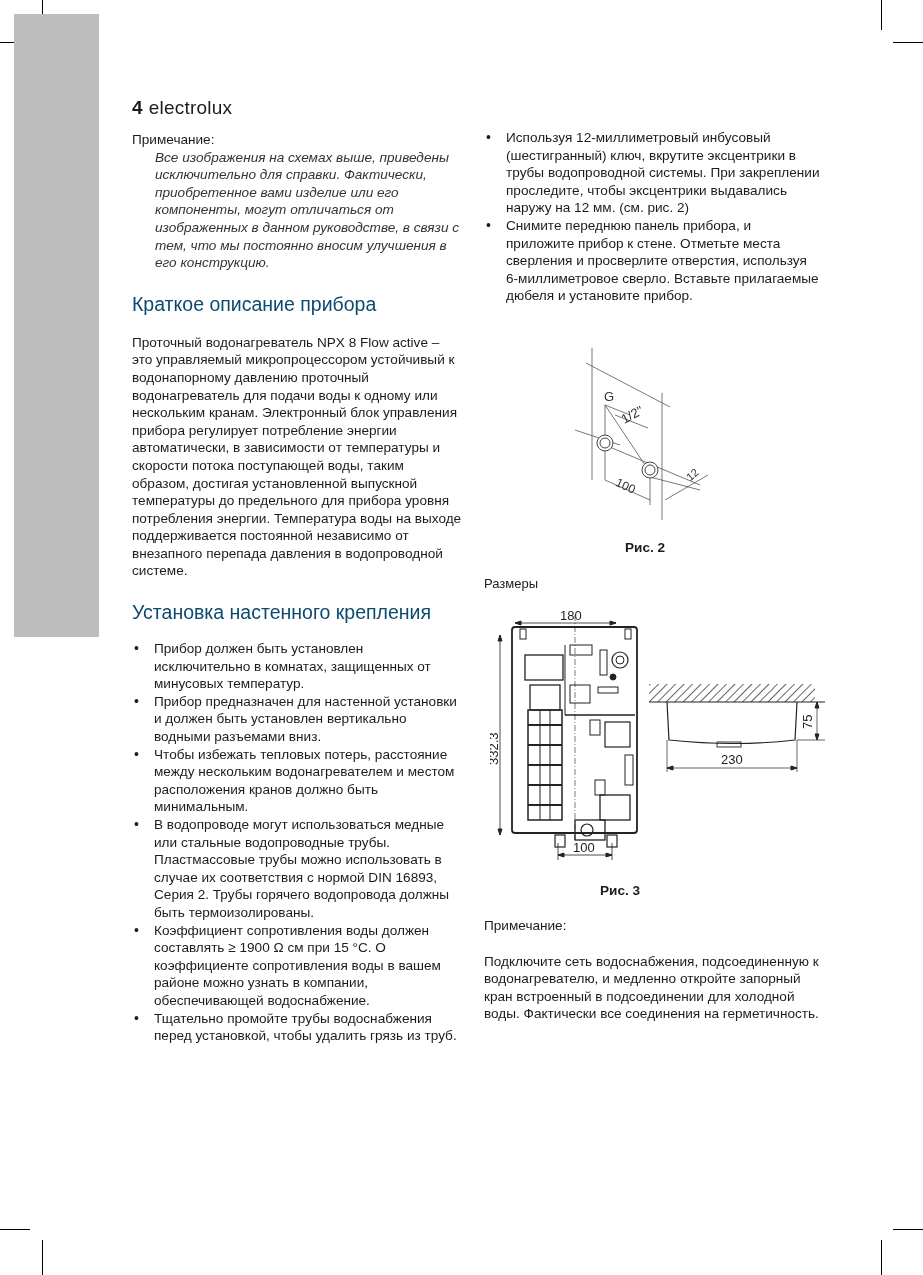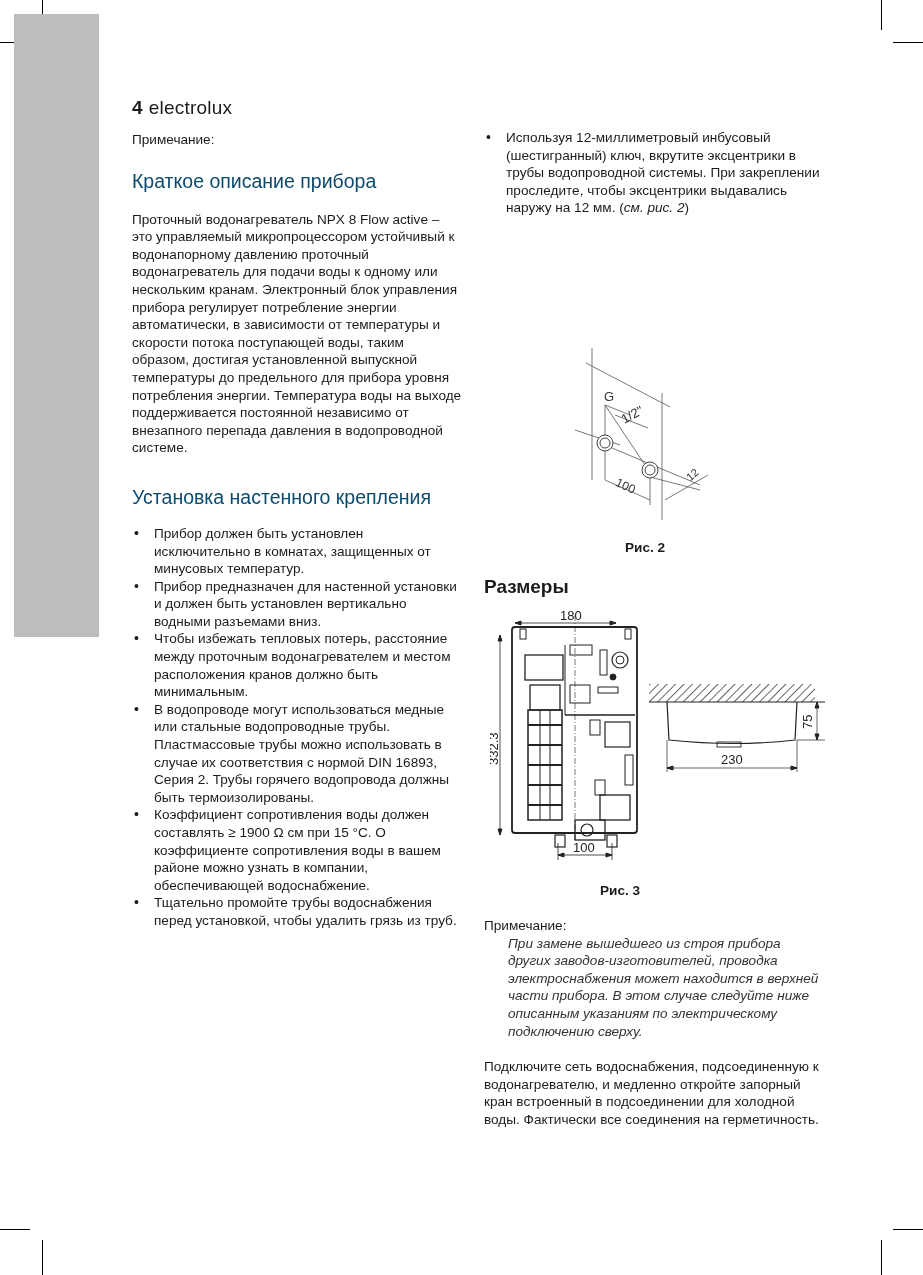--- a/index.html
+++ b/index.html
@@ -13,23 +13,23 @@
     .col-left { left:132px; top:131px; width:330px; }
     .col-right { left:484px; top:129px; width:338px; }
     .note-title { font-weight:normal; margin:0; }
     .note-body { font-style:italic; margin:0 0 0 23px; color:#333; }
     h2 { font-weight:normal; font-size:19.5px; margin:0; line-height:24px; color:#0c4a6e; }
     p { margin:0; }
     ul.bullets { list-style:none; margin:0; padding:0; }
     ul.bullets li { position:relative; padding-left:22px; }
     ul.bullets li::before { content:"•"; position:absolute; left:2px; top:0; font-size:14px; }
     .fig-caption { position:absolute; font-weight:bold; font-size:13.6px; }
-    .sub-title { font-weight:bold; font-size:19px; position:absolute; }
+    .sub-title { font-weight:normal; font-size:13px; position:absolute; }
     svg text { font-family:"Liberation Sans", sans-serif; }
-    .italic-ref { font-style:italic; }
+    .italic-ref { }
   </style>
 </head>
 <body>
 
 <div class="crop" style="left:42px;top:0;width:1px;height:30px;"></div>
 <div class="crop" style="left:0;top:42px;width:30px;height:1px;"></div>
 <div class="crop" style="left:881px;top:0;width:1px;height:30px;"></div>
 <div class="crop" style="left:893px;top:42px;width:30px;height:1px;"></div>
 <div class="crop" style="left:0;top:1229px;width:30px;height:1px;"></div>
 <div class="crop" style="left:893px;top:1229px;width:30px;height:1px;"></div>
@@ -37,38 +37,40 @@
 <div class="crop" style="left:881px;top:1240px;width:1px;height:35px;"></div>
 
 <div class="side-tab"></div>
 
 <div class="header">
   <span class="num">4</span><span>electrolux</span>
 </div>
 
 <div class="col col-left">
   <p class="note-title">Примечание:</p>
+  <p class="note-body" style="margin-right:-4px;">Все изображения на схемах выше, приведены исключительно для справки. Фактически, приобретенное вами изделие или его компоненты, могут отличаться от изображенных в данном руководстве, в связи с тем, что мы постоянно вносим улучшения в его конструкцию.</p>
 
   <h2 style="margin-top:20px;">Краткое описание прибора</h2>
   <p style="margin-top:18px;">Проточный водонагреватель NPX 8 Flow active – это управляемый микропроцессором устойчивый к водонапорному давлению проточный водонагреватель для подачи воды к одному или нескольким кранам. Электронный блок управления прибора регулирует потребление энергии автоматически, в зависимости от температуры и скорости потока поступающей воды, таким образом, достигая установленной выпускной температуры до предельного для прибора уровня потребления энергии. Температура воды на выходе поддерживается постоянной независимо от внезапного перепада давления в водопроводной системе.</p>
 
-  <h2 style="margin-top:28px;">Установка настенного крепления</h2>
+  <h2 style="margin-top:20px;">Установка настенного крепления</h2>
   <ul class="bullets" style="margin-top:16px;">
     <li>Прибор должен быть установлен исключительно в комнатах, защищенных от минусовых температур.</li>
     <li>Прибор предназначен для настенной установки и должен быть установлен вертикально водными разъемами вниз.</li>
-    <li>Чтобы избежать тепловых потерь, расстояние между проточным водонагревателем и местом расположения кранов должно быть минимальным.</li>
+    <li>Чтобы избежать тепловых потерь, расстояние между нескольким водонагревателем и местом расположения кранов должно быть минимальным.</li>
     <li>В водопроводе могут использоваться медные или стальные водопроводные трубы. Пластмассовые трубы можно использовать в случае их соответствия с нормой DIN 16893, Серия 2. Трубы горячего водопровода должны быть термоизолированы.</li>
     <li>Коэффициент сопротивления воды должен составлять ≥ 1900 Ω см при 15 °C. О коэффициенте сопротивления воды в вашем районе можно узнать в компании, обеспечивающей водоснабжение.</li>
     <li>Тщательно промойте трубы водоснабжения перед установкой, чтобы удалить грязь из труб.</li>
   </ul>
 </div>
 
 <div class="col col-right">
   <ul class="bullets">
     <li><span>Используя 12-миллиметровый инбусовый (шестигранный) ключ, вкрутите эксцентрики в трубы водопроводной системы. При закреплении проследите, чтобы эксцентрики выдавались наружу на 12 мм. (</span><span class="italic-ref">см. рис. 2</span><span>)</span></li>
+    <li><span>Снимите переднюю панель прибора, и приложите прибор к стене. Отметьте места сверления и просверлите отверстия, используя 6-миллиметровое сверло. Вставьте прилагаемые дюбеля и установите прибор.</span></li>
   </ul>
 </div>
 
 <svg style="position:absolute;left:570px;top:345px;" width="150" height="180" viewBox="0 0 150 180">
   <g stroke="#555" stroke-width="0.8" fill="none">
     <line x1="22" y1="3" x2="22" y2="135"></line>
     <line x1="92" y1="48" x2="92" y2="175"></line>
     <line x1="16" y1="18" x2="100" y2="62"></line>
     <line x1="5" y1="85" x2="50" y2="100"></line>
     <line x1="35" y1="60" x2="35" y2="135"></line>
@@ -169,15 +171,14 @@
     <polygon points="152,88 146,86 146,90" fill="#222"></polygon>
   </g>
   <text x="0" y="0" font-size="13" fill="#222" transform="translate(167 49) rotate(-90)">75</text>
   <text x="76" y="84" font-size="13" fill="#222">230</text>
 </svg>
 
 <div class="fig-caption" style="left:600px;top:883px;">Рис. 3</div>
 
 <div class="col" style="left:484px;top:917px;width:338px;">
   <p class="note-title">Примечание:</p>
-  <p class="note-body" style="margin-left:24px;">При замене вышедшего из строя прибора других заводов-изготовителей, проводка электроснабжения может находится в верхней части прибора. В этом случае следуйте ниже описанным указаниям по электрическому подключению сверху.</p>
   <p style="margin-top:18px;">Подключите сеть водоснабжения, подсоединенную к водонагревателю, и медленно откройте запорный кран встроенный в подсоединении для холодной воды. Фактически все соединения на герметичность.</p>
 </div>
 
 </body></html>

